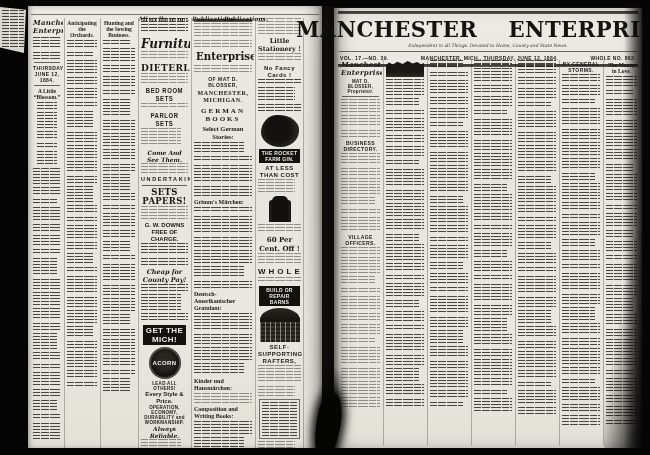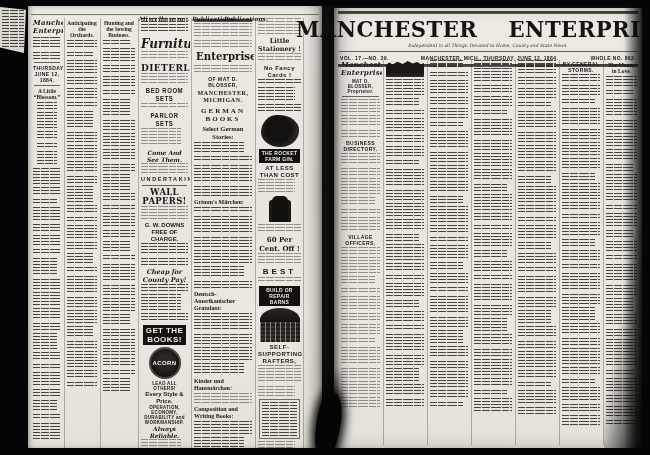--- a/index.html
+++ b/index.html
@@ -241,37 +241,37 @@
       <div class="ad-item">PARLOR SETS</div>
       <div class="fill tx-light">
           <div class="tx tx-short" style="height: 18px; margin-bottom: 3px;"></div>
         </div>
       <div class="ad-cta">Come And See Them.</div>
       <div class="fill tx-light">
           <div class="tx" style="height: 10px; margin-bottom: 3px;"></div>
         </div>
       <div class="ad-spaced">UNDERTAKING.</div>
       <div class="rule"></div>
-      <div class="ad-wall">WALL PAPERS!</div>
+      <div class="ad-wall">SETS PAPERS!</div>
       <div class="fill tx-light">
           <div class="tx" style="height: 13px; margin-bottom: 3px;"></div>
         </div>
       <div class="ad-bold6">G. W. DOWNS</div>
       <div class="ad-bold6">FREE OF CHARGE.</div>
       <div class="fill">
           <div class="tx" style="height: 12px; margin-bottom: 3px;"></div>
           <div class="tx" style="height: 7px; margin-bottom: 3px;"></div>
         </div>
       <div class="ad-it65">Cheap for County Pay!</div>
       <div class="fill">
           <div class="tx" style="height: 7px; margin-bottom: 3px;"></div>
           <div class="tx tx-short" style="height: 16px; margin-bottom: 3px;"></div>
           <div class="tx" style="height: 9px; margin-bottom: 3px;"></div>
         </div>
-      <div class="ad-best">GET THE BOOKS!</div>
+      <div class="ad-best">GET THE MICH!</div>
       <div class="acorn">
           <span>ACORN</span>
         </div>
       <div class="micro">LEAD ALL OTHERS!</div>
       <div class="ad-bold6">Every Style &amp; Price.</div>
       <div class="micro">OPERATION, ECONOMY, DURABILITY and WORKMANSHIP.</div>
       <div class="ad-cta">Always Reliable.</div>
       <div class="fill tx-light">
           <div class="tx tx-short" style="height: 16px; margin-bottom: 3px;"></div>
         </div>
@@ -347,21 +347,21 @@
           <div class="tx tx-short" style="height: 14px; margin-bottom: 3px;"></div>
         </div>
       <div class="stove"></div>
       <div class="fill tx-light">
           <div class="tx" style="height: 8px; margin-bottom: 3px;"></div>
         </div>
       <div class="ads-off">60 Per Cent. Off !</div>
       <div class="fill tx-light">
           <div class="tx" style="height: 11px; margin-bottom: 3px;"></div>
         </div>
-      <div class="ads-piano">BEST</div>
+      <div class="ads-piano">WHOLE</div>
       <div class="fill tx-light">
           <div class="tx" style="height: 6px; margin-bottom: 3px;"></div>
         </div>
       <div class="ads-bar">BUILD OR REPAIR BARNS</div>
       <div class="barn">
           <div class="roof"></div>
           <div class="body"></div>
         </div>
       <div class="ads-cost">SELF-SUPPORTING RAFTERS,</div>
       <div class="fill tx-light">

